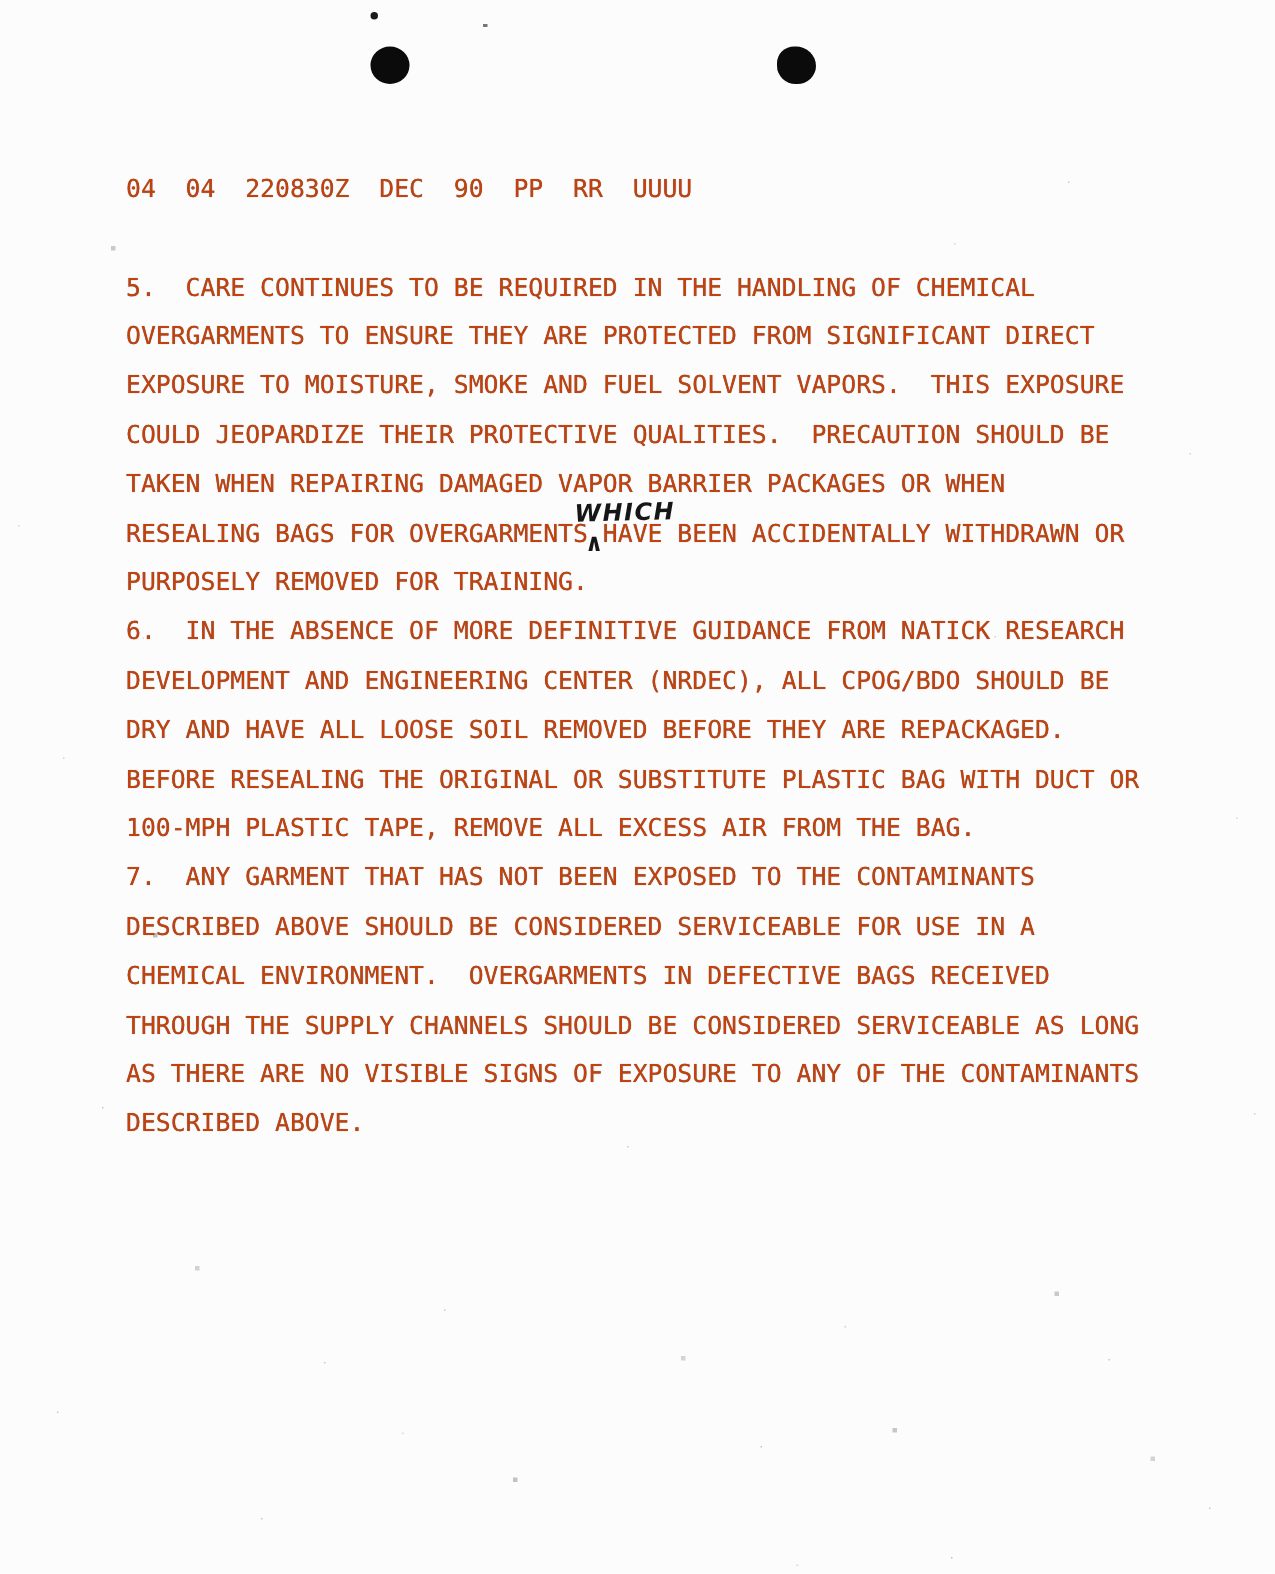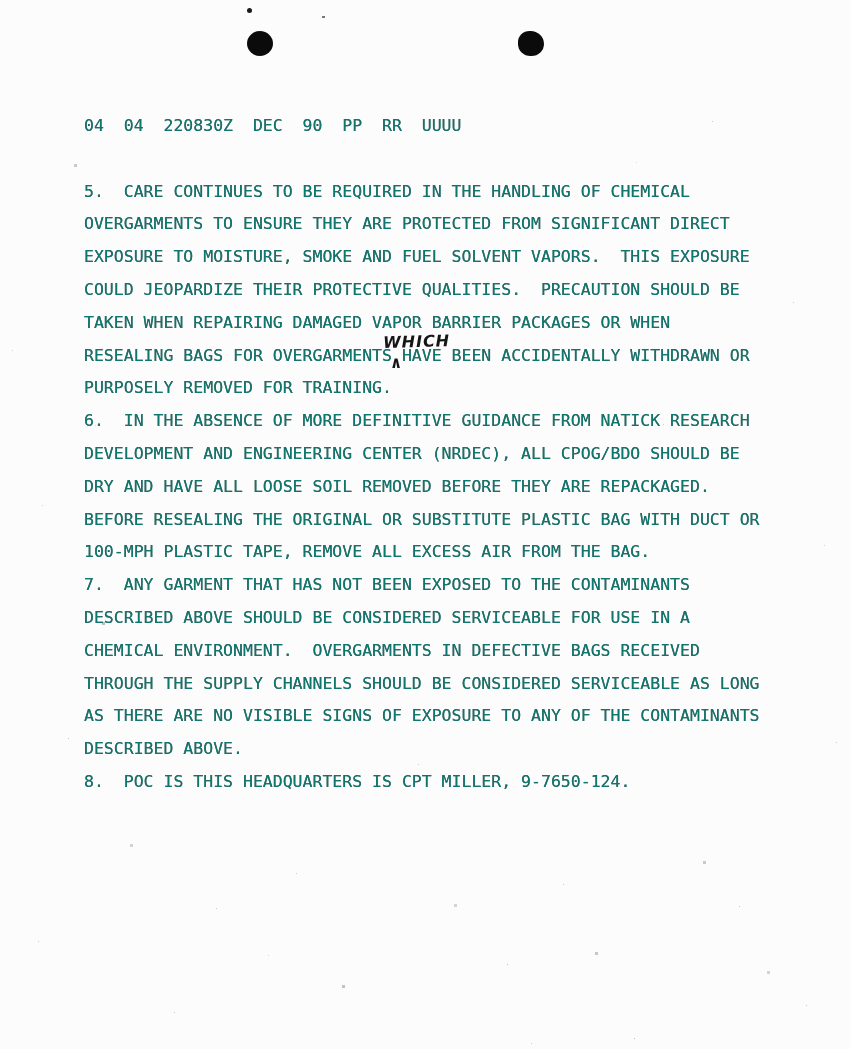--- a/index.html
+++ b/index.html
@@ -37,21 +37,21 @@
     width: 3px; height: 2px;
     background: #777;
     left: 322px; top: 16px;
   }
   
   .text-block {
     position: absolute;
     left: 84px;
     top: 110px;
     width: 740px;
-    color: #0f766e;
+    color: #c2410c;
     font-size: 16.5px;
     line-height: 32.8px;
     letter-spacing: 0px;
     text-shadow: 0 0 0.5px rgba(20,20,20,0.65);
   }
   .text-block .para {
     white-space: pre;
   }
   .line-spacer { height: 32.8px; }
   
@@ -141,19 +141,18 @@
 DEVELOPMENT AND ENGINEERING CENTER (NRDEC), ALL CPOG/BDO SHOULD BE
 DRY AND HAVE ALL LOOSE SOIL REMOVED BEFORE THEY ARE REPACKAGED.
 BEFORE RESEALING THE ORIGINAL OR SUBSTITUTE PLASTIC BAG WITH DUCT OR
 100-MPH PLASTIC TAPE, REMOVE ALL EXCESS AIR FROM THE BAG.</div>
     <div class="para">7.  ANY GARMENT THAT HAS NOT BEEN EXPOSED TO THE CONTAMINANTS
 DESCRIBED ABOVE SHOULD BE CONSIDERED SERVICEABLE FOR USE IN A
 CHEMICAL ENVIRONMENT.  OVERGARMENTS IN DEFECTIVE BAGS RECEIVED
 THROUGH THE SUPPLY CHANNELS SHOULD BE CONSIDERED SERVICEABLE AS LONG
 AS THERE ARE NO VISIBLE SIGNS OF EXPOSURE TO ANY OF THE CONTAMINANTS
 DESCRIBED ABOVE.</div>
-    <div class="para">8.  POC IS THIS HEADQUARTERS IS CPT MILLER, 9-7650-124.</div>
   </div>
 
   <div class="handwritten">WHICH</div>
   <div class="caret-mark">∧</div>
 
 </div>
 
 </body></html>

